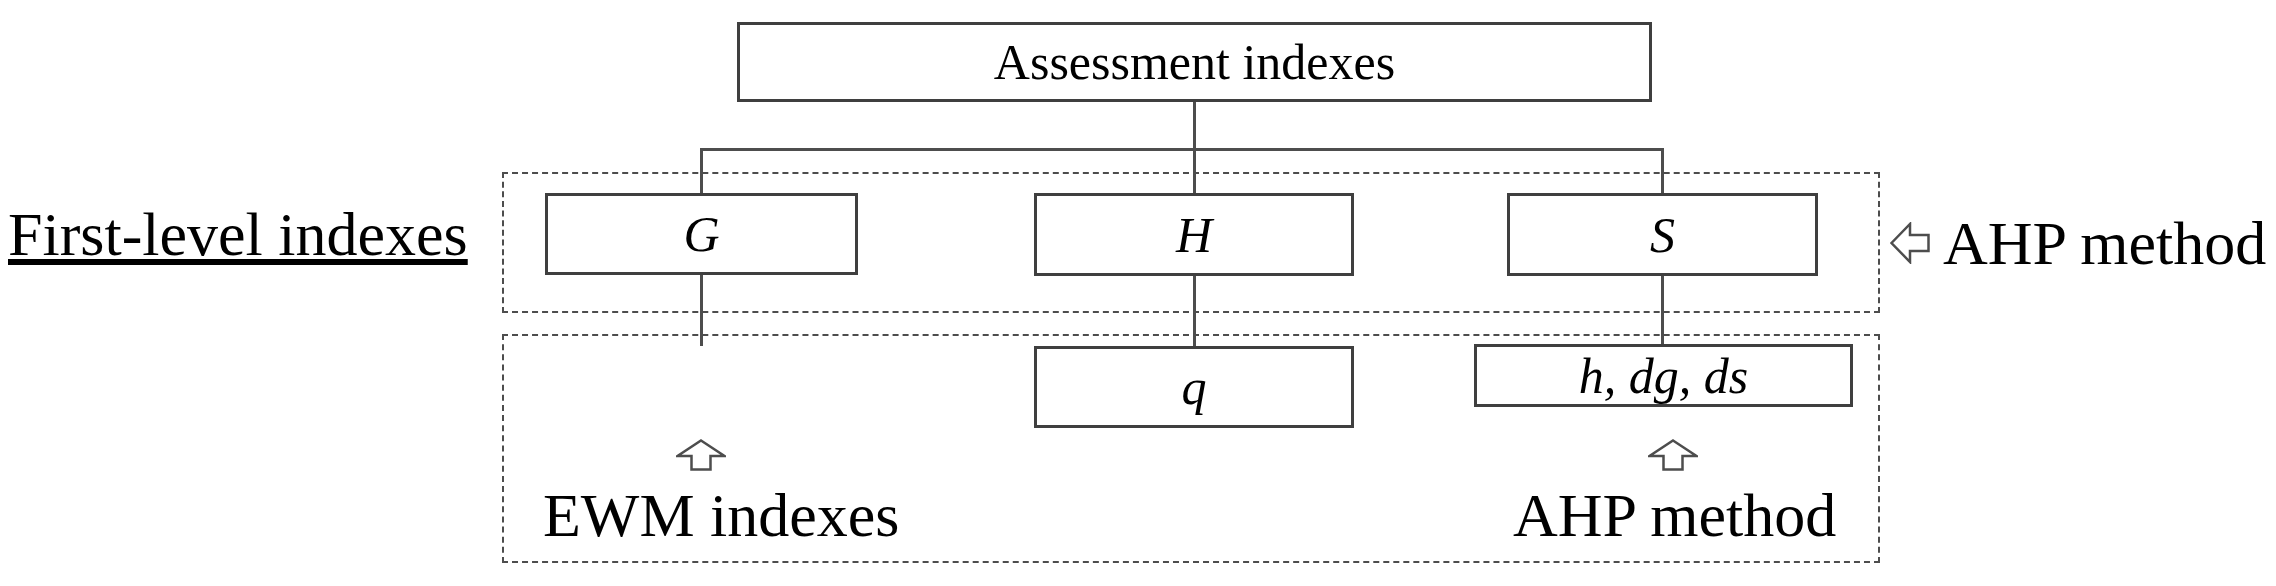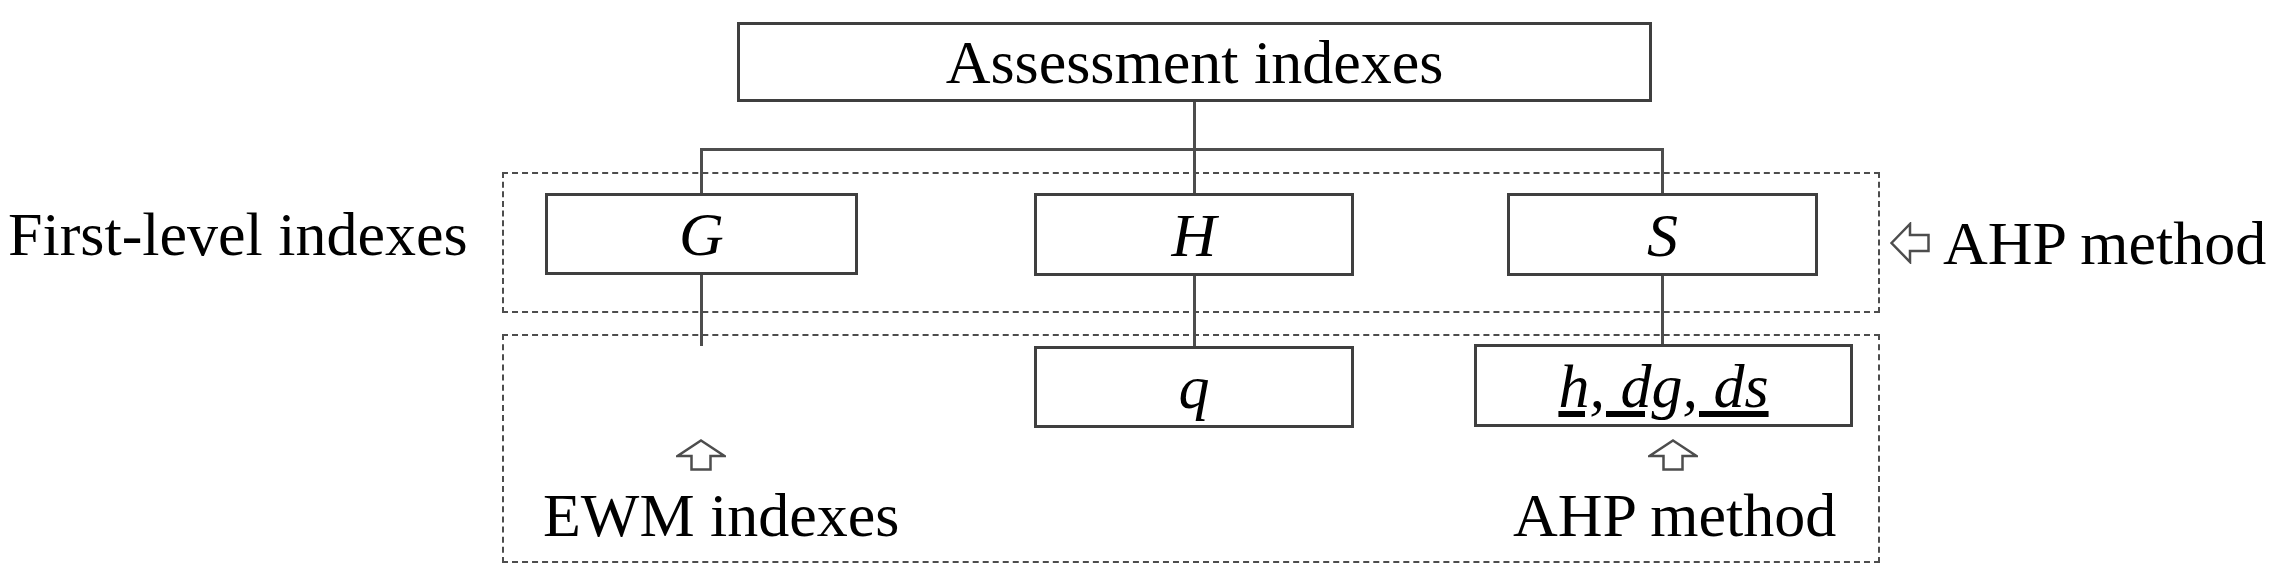--- a/index.html
+++ b/index.html
@@ -3,21 +3,21 @@
 <meta charset="utf-8">
 <style>
   html,body{margin:0;padding:0;background:#ffffff;}
   #canvas{
     position:relative;width:2276px;height:586px;background:#ffffff;
     font-family:"Liberation Serif","DejaVu Serif",serif;color:#000;overflow:hidden;
   }
   .node{
     position:absolute;border:3px solid #3f3f3f;background:#ffffff;
     display:flex;align-items:center;justify-content:center;
-    font-size:62px;line-height:1;box-sizing:border-box;
+    font-size:50px;line-height:1;box-sizing:border-box;
   }
   .node.italic{font-style:italic;}
   .group{
     position:absolute;border:2.5px dashed #4d4d4d;box-sizing:border-box;background:transparent;
   }
   .vline{position:absolute;width:2.5px;background:#4d4d4d;}
   .hline{position:absolute;height:2.5px;background:#4d4d4d;}
   .lbl{
     position:absolute;font-size:62px;line-height:62px;white-space:nowrap;
   }
@@ -50,25 +50,25 @@
   <div class="node italic" style="left:1034px;top:193px;width:320px;height:83px;">
     <span>H</span>
   </div>
   <div class="node italic" style="left:1507px;top:193px;width:311px;height:83px;">
     <span>S</span>
   </div>
 
   <div class="node italic" style="left:1034px;top:346px;width:320px;height:82px;">
     <span>q</span>
   </div>
-  <div class="node italic" style="left:1474px;top:344px;width:379px;height:83px;text-decoration:underline;">
+  <div class="node italic" style="left:1474px;top:344px;width:379px;height:63px;">
     <span>h, dg, ds</span>
   </div>
 
-  <div class="lbl" style="left:8px;top:203px;">First-level indexes</div>
+  <div class="lbl" style="left:8px;top:203px;text-decoration:underline;">First-level indexes</div>
 
   <div class="arrow" style="left:676px;top:439px;">
     <svg width="50" height="32" viewBox="0 0 50 32">
       <path d="M25 1.5 L48.5 17 L34.5 17 L34.5 30.5 L15.5 30.5 L15.5 17 L1.5 17 Z" fill="#ffffff" stroke="#4d4d4d" stroke-width="2.5" stroke-linejoin="miter"></path>
     </svg>
   </div>
 
   <div class="arrow" style="left:1648px;top:439px;">
     <svg width="50" height="32" viewBox="0 0 50 32">
       <path d="M25 1.5 L48.5 17 L34.5 17 L34.5 30.5 L15.5 30.5 L15.5 17 L1.5 17 Z" fill="#ffffff" stroke="#4d4d4d" stroke-width="2.5" stroke-linejoin="miter"></path>

